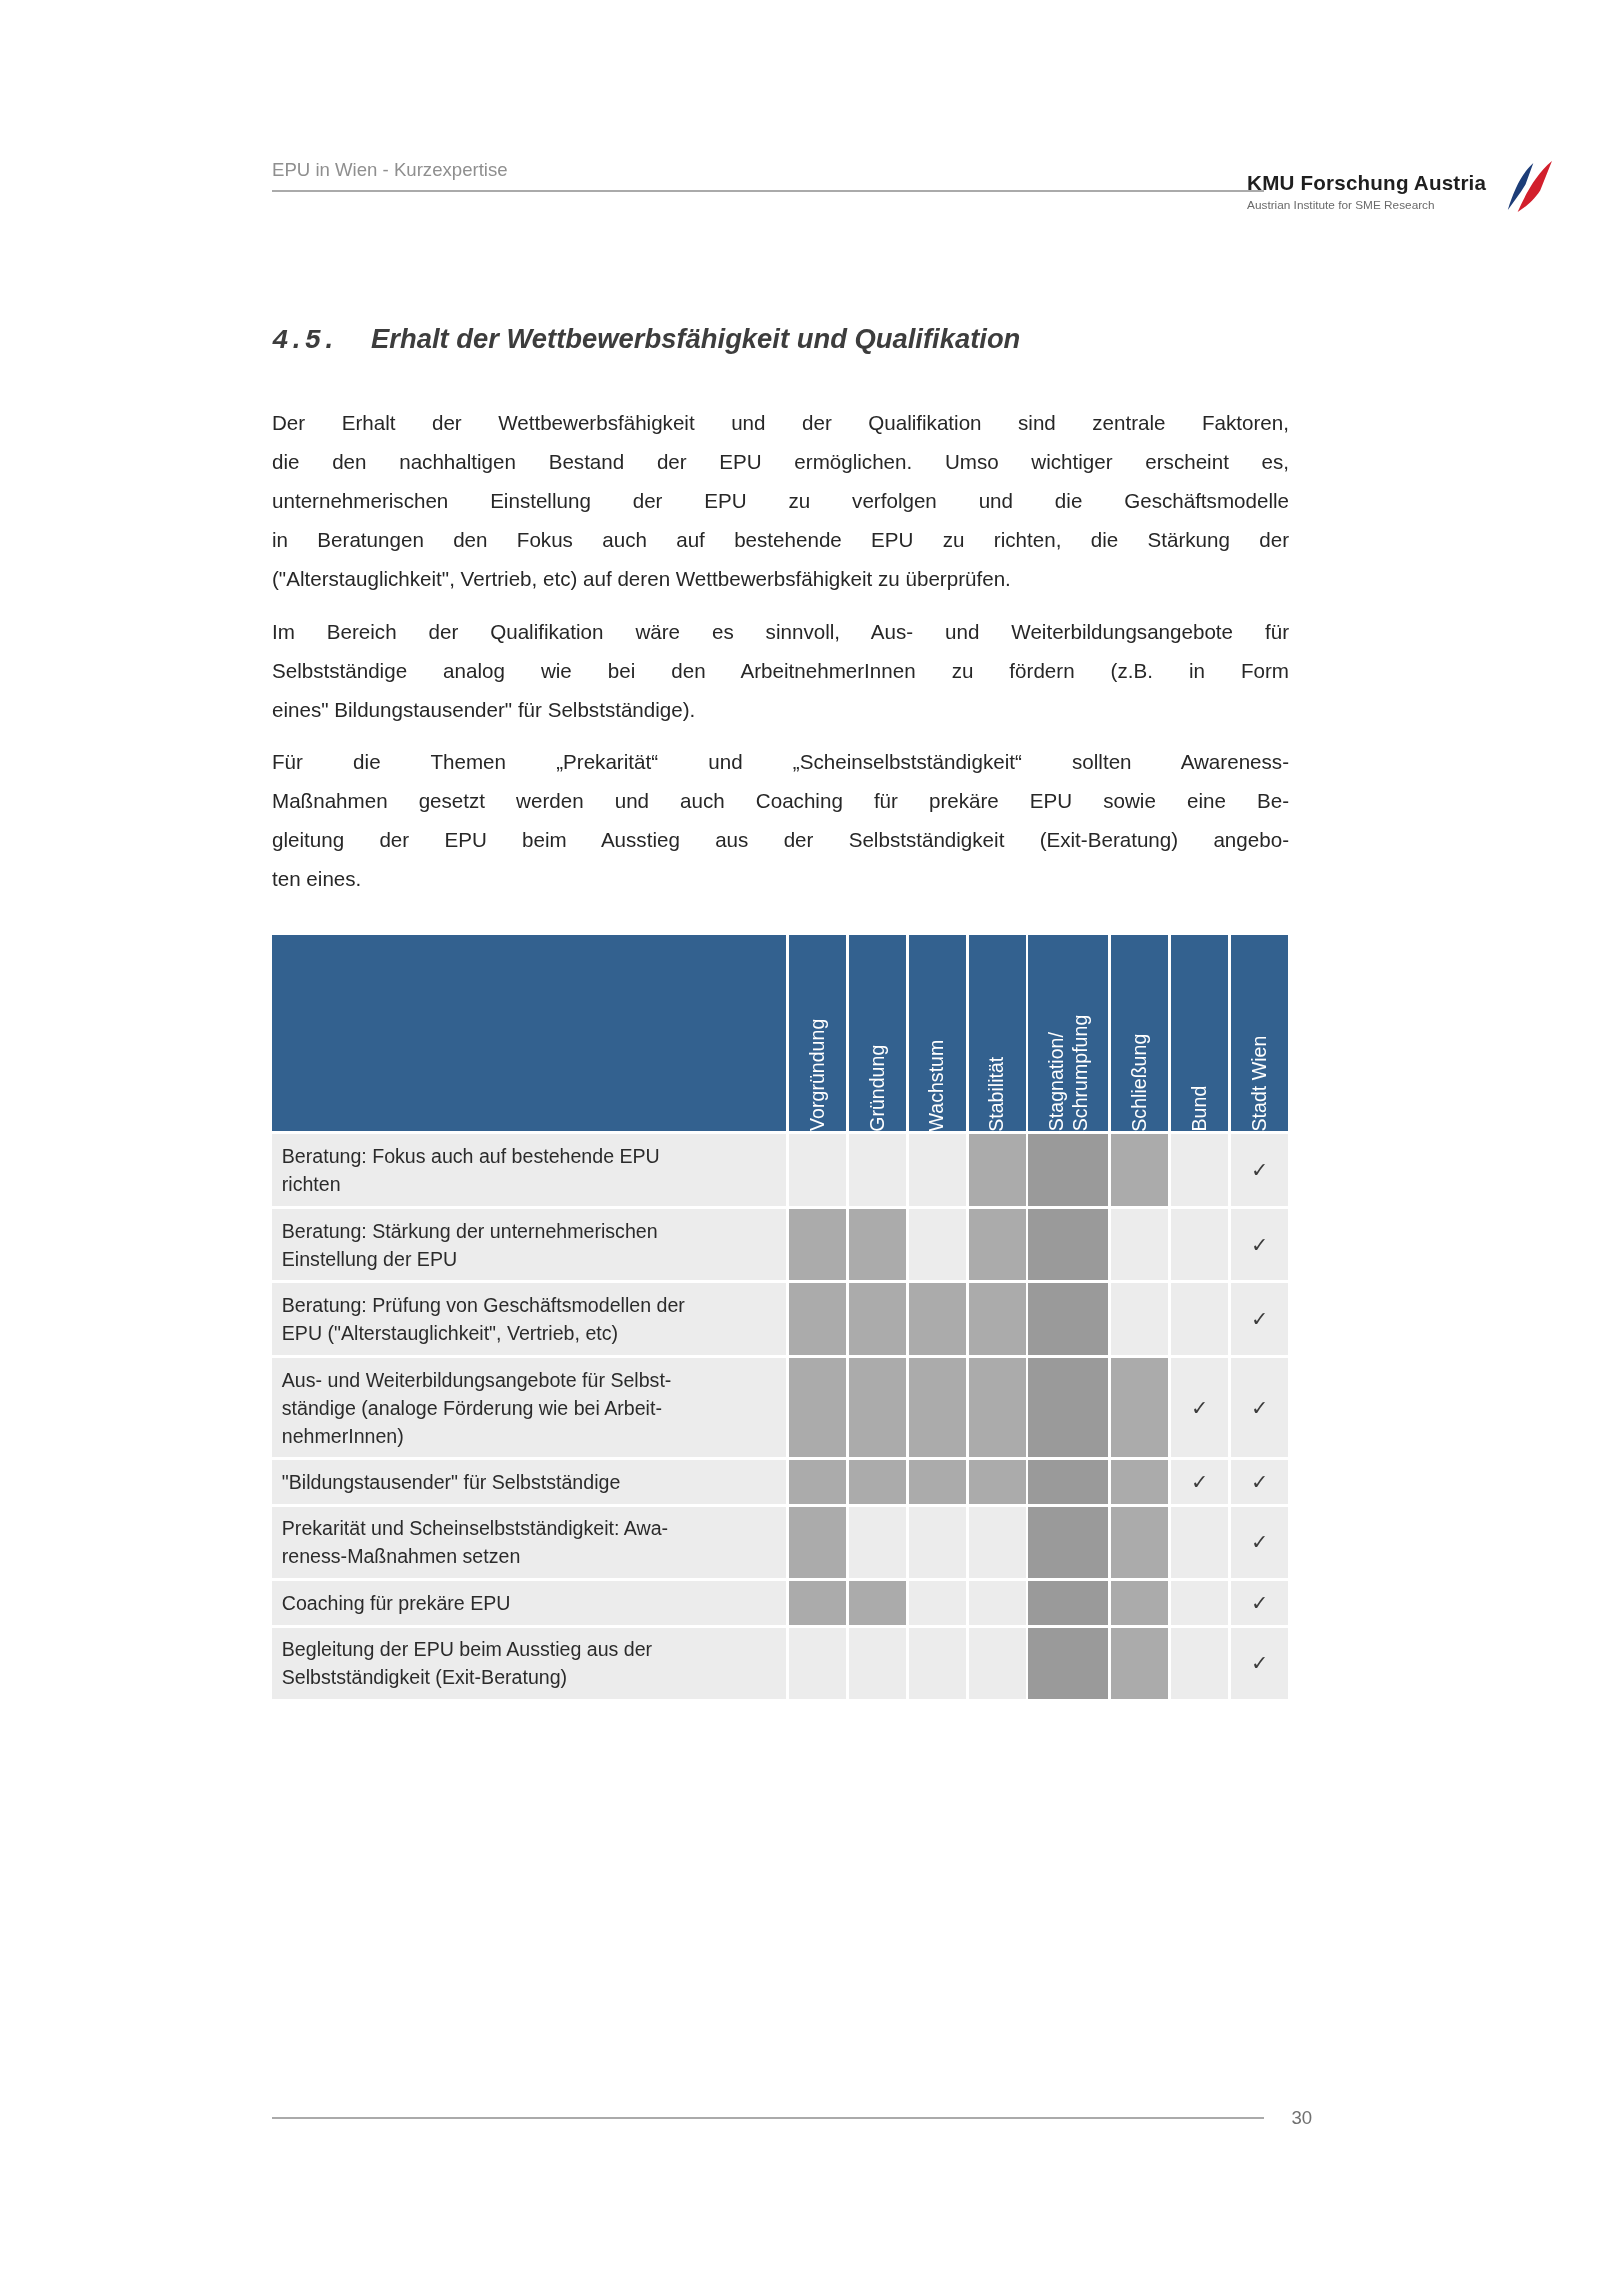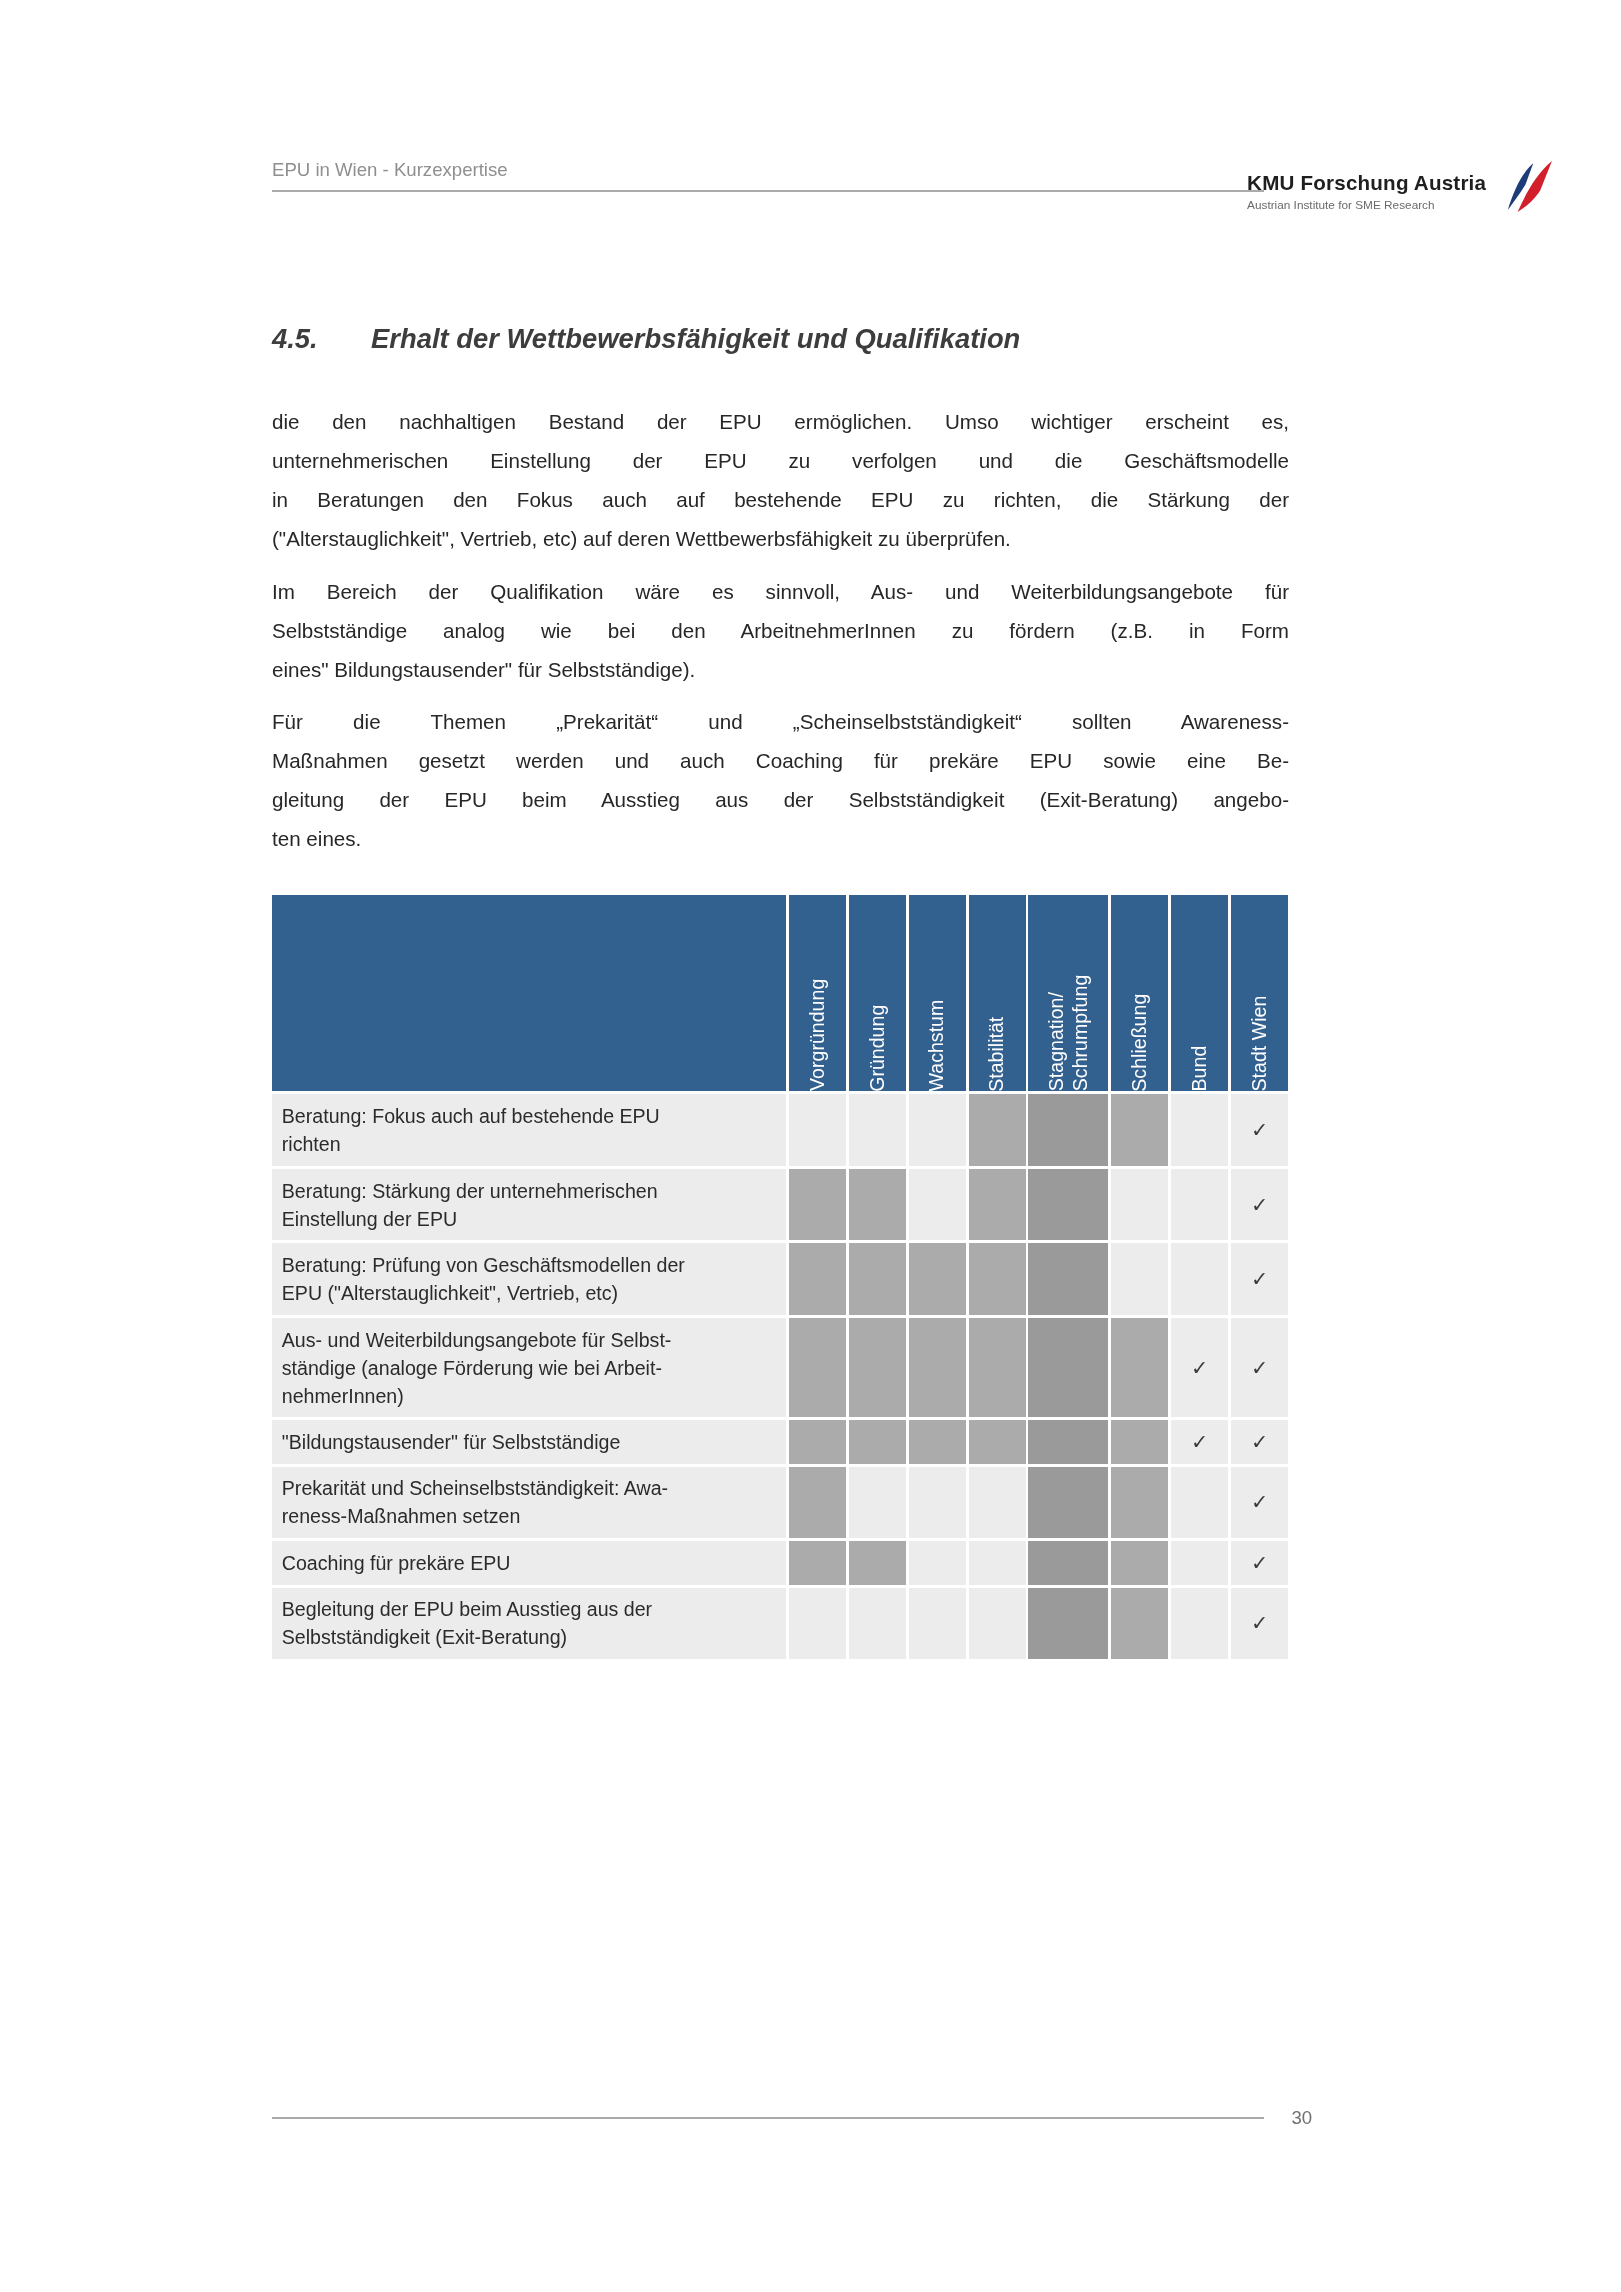--- a/index.html
+++ b/index.html
@@ -59,21 +59,21 @@
     left: 272px;
     width: 1017px;
   }
   .heading {
     margin: 0 0 47px 0;
     font-size: 27.4px;
     font-weight: bold;
     font-style: italic;
     color: #3d3d3d;
   }
-  .h-num { display: inline-block; width: 99px; }
+  .h-num { display: inline-block; width: 99px; font-family: Liberation Mono, monospace; }
 
   .para {
     font-size: 20.6px;
     line-height: 39px;
     color: #272727;
   }
   .para + .para { margin-top: 13.7px; }
   .para .line {
     text-align: justify;
     text-align-last: justify;
@@ -164,20 +164,21 @@
     </span>
   </div>
 
   <main class="main">
     <h1 class="heading">
       <span class="h-num">4.5.</span><span class="h-title">Erhalt der Wettbewerbsfähigkeit und Qualifikation</span>
     </h1>
 
     <div class="paras">
         <div class="para">
+          <div class="line">Der Erhalt der Wettbewerbsfähigkeit und der Qualifikation sind zentrale Faktoren,</div>
           <div class="line">die den nachhaltigen Bestand der EPU ermöglichen. Umso wichtiger erscheint es,</div>
           <div class="line">unternehmerischen Einstellung der EPU zu verfolgen und die Geschäftsmodelle</div>
           <div class="line">in Beratungen den Fokus auch auf bestehende EPU zu richten, die Stärkung der</div>
           <div class="line">("Alterstauglichkeit", Vertrieb, etc) auf deren Wettbewerbsfähigkeit zu überprüfen.</div>
         </div>
         <div class="para">
           <div class="line">Im Bereich der Qualifikation wäre es sinnvoll, Aus- und Weiterbildungsangebote für</div>
           <div class="line">Selbstständige analog wie bei den ArbeitnehmerInnen zu fördern (z.B. in Form</div>
           <div class="line">eines" Bildungstausender" für Selbstständige).</div>
         </div>

